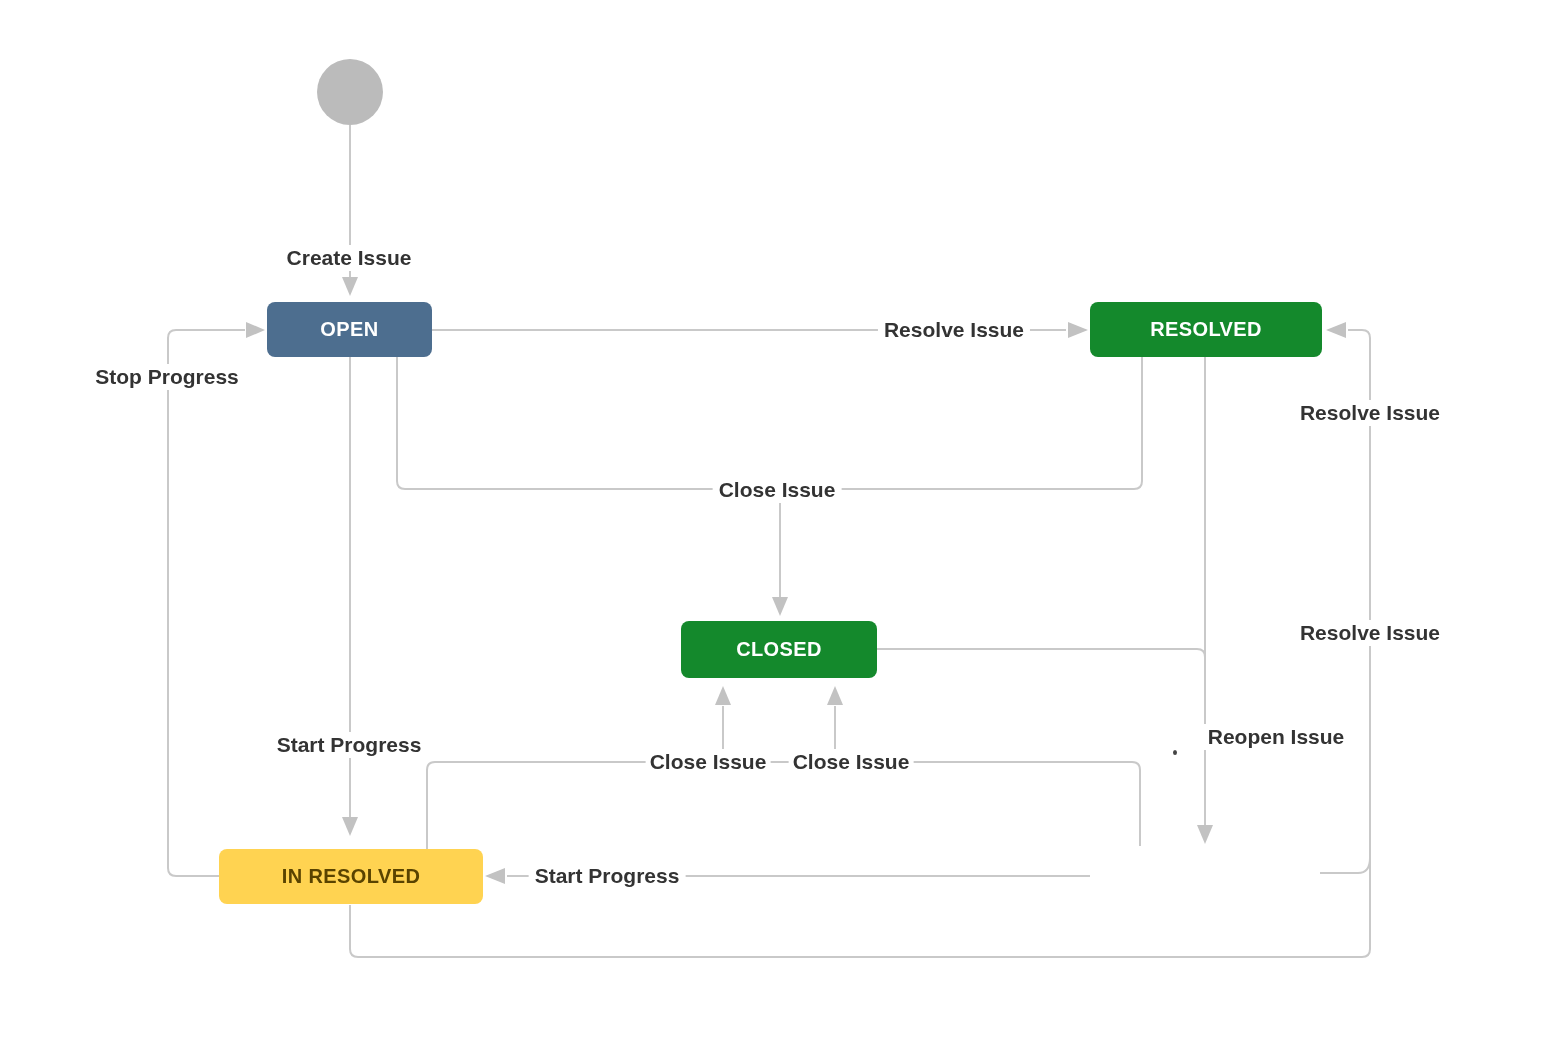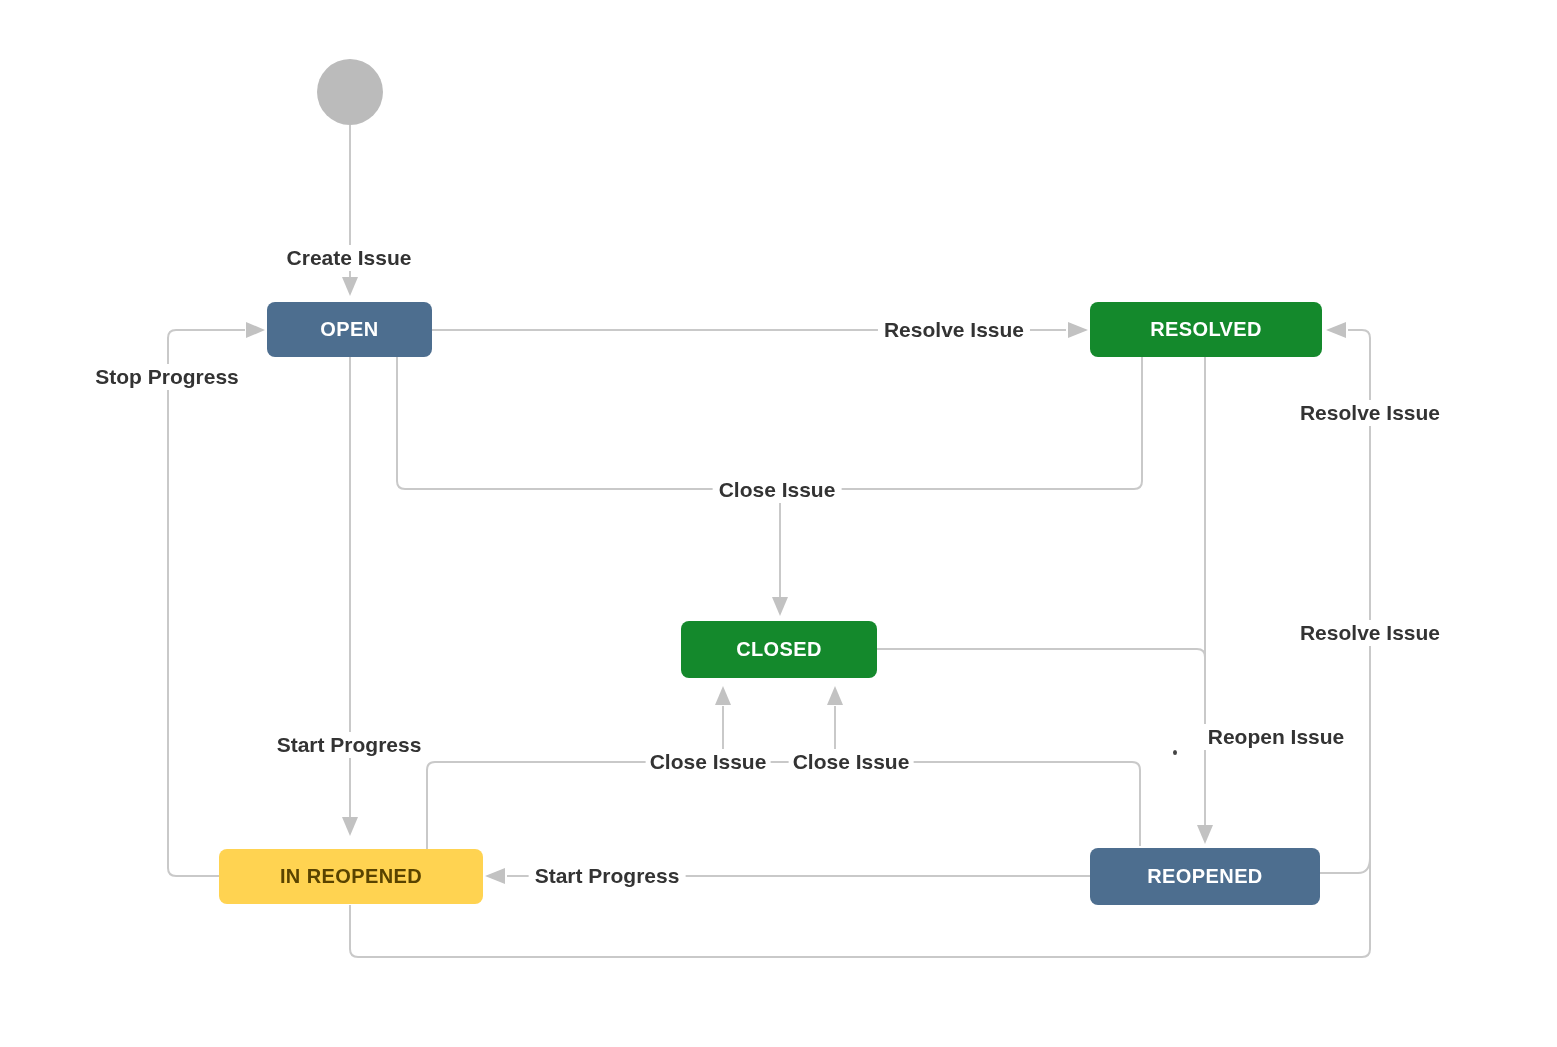--- a/index.html
+++ b/index.html
@@ -89,22 +89,21 @@
 
     <path class="edge" d="M1090,876 L507,876"></path>
     <path class="arrow" d="M485,876 L505,868 L505,884 Z"></path>
   </svg>
 
   <div id="start-node"></div>
 
   <div id="node-open" class="node slate">OPEN</div>
   <div id="node-closed" class="node green">CLOSED</div>
   <div id="node-resolved" class="node green">RESOLVED</div>
-  <div id="node-inprogress" class="node yellow">IN REOPENED</div>
-  <div id="node-reopened" class="node slate">REOPENED</div>
+  <div id="node-inprogress" class="node yellow">IN RESOLVED</div>
 
   <div id="lbl-create" class="edge-label">Create Issue</div>
   <div id="lbl-resolve-top" class="edge-label">Resolve Issue</div>
   <div id="lbl-close-mid" class="edge-label">Close Issue</div>
   <div id="lbl-close-left" class="edge-label">Close Issue</div>
   <div id="lbl-close-right" class="edge-label">Close Issue</div>
   <div id="lbl-reopen" class="edge-label">Reopen Issue</div>
   <div id="lbl-resolve-r1" class="edge-label">Resolve Issue</div>
   <div id="lbl-resolve-r2" class="edge-label">Resolve Issue</div>
   <div id="lbl-start-left" class="edge-label">Start Progress</div>

